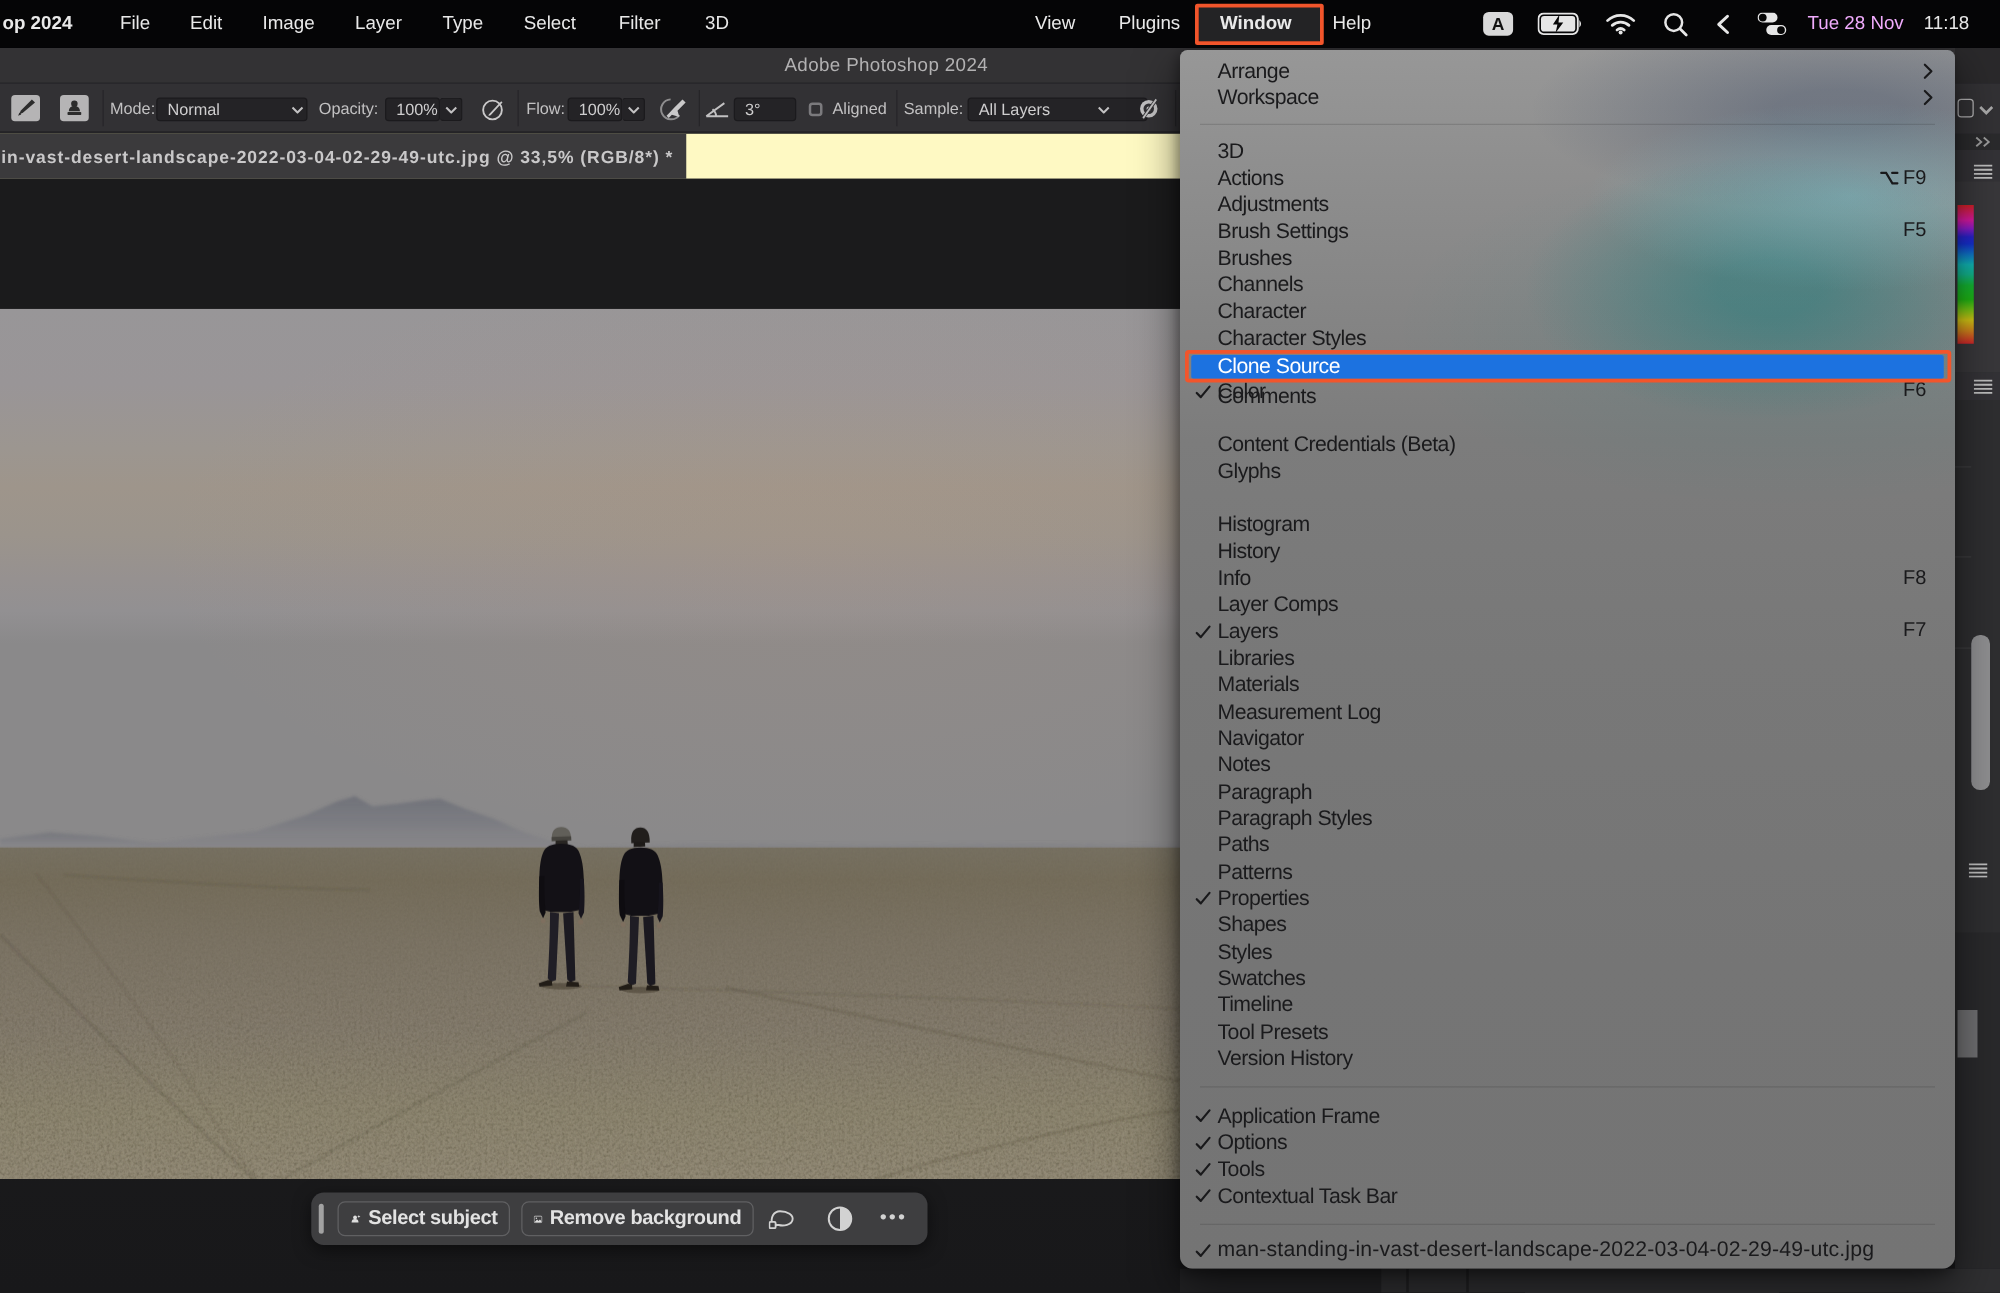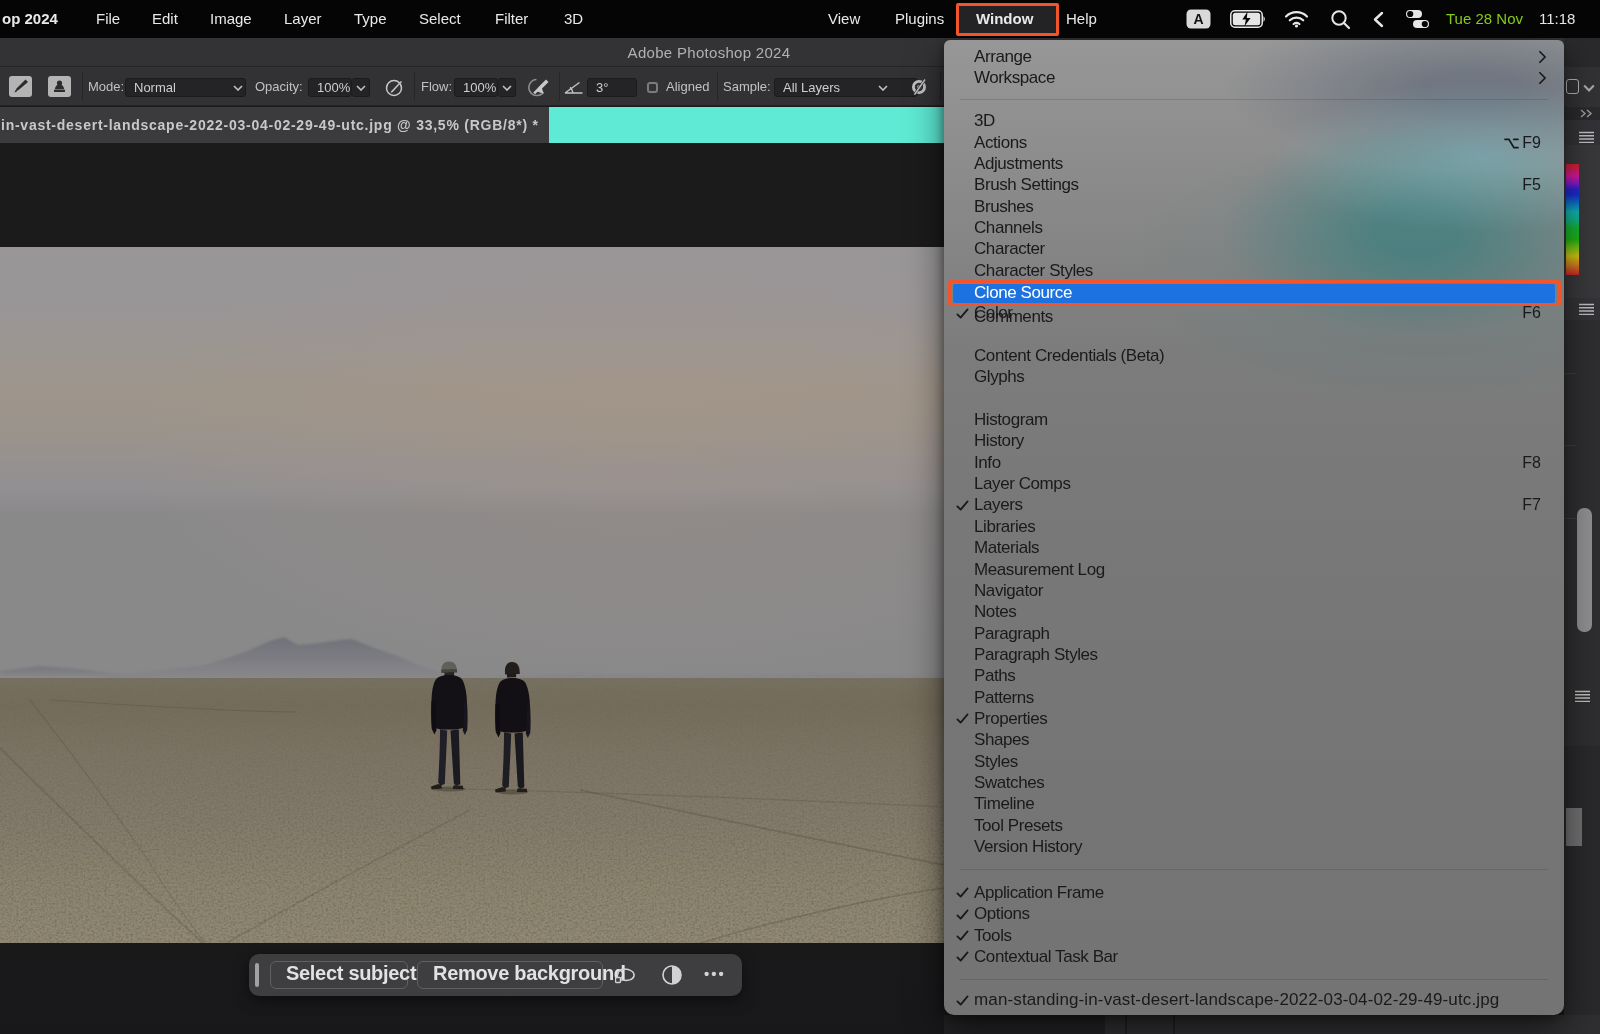--- a/index.html
+++ b/index.html
@@ -10,28 +10,28 @@
 
 #tbar{position:absolute;left:0;top:38px;width:1600px;height:29px;background:#333234;border-bottom:1px solid #252427}
 #tbar .tt{position:absolute;left:0;right:182px;text-align:center;line-height:29px;color:#b2b1b2;font-size:15px;letter-spacing:0.3px}
 
 #obar{position:absolute;left:0;top:67px;width:1600px;height:39px;background:#323134;border-bottom:1px solid #232225;color:#c2c1c2;font-size:13px}
 #obar .lab{position:absolute;top:0;height:39px;line-height:39px}
 .inp{position:absolute;top:11px;height:19px;background:#242326;border:1px solid #1b1a1d;border-radius:3px;color:#cfcecf;font-size:13px;line-height:17px;padding-left:8px}
 .vsep{position:absolute;top:5px;height:29px;width:1px;background:#262528}
 .chev{position:absolute;width:10px;height:6px}
 
-#dbar{position:absolute;left:0;top:107px;width:1600px;height:36px;background:#5eead4}
+#dbar{position:absolute;left:0;top:107px;width:1600px;height:36px;background:#fef9c3}
 #dtab{position:absolute;left:0;top:0;width:549px;height:36px;background:#3b3a3c;color:#c9c8c9;font-size:14px;letter-spacing:0.75px;font-weight:bold;line-height:36px;padding-left:1px;white-space:nowrap;overflow:hidden}
 
 #canv{position:absolute;left:0;top:143px;width:1600px;height:891px;background:linear-gradient(180deg,#1b1b1c 0%,#1b1b1c 72%,#18181a 100%)}
 #photo{position:absolute;left:0;top:104px;width:944px;height:696px}
 
 #ctb{position:absolute;left:249px;top:954px;width:493px;height:42px;background:#3e3e40;border-radius:10px;box-shadow:0 4px 14px rgba(0,0,0,.5);z-index:3}
-#ctb .btn{position:absolute;top:7px;height:28px;border:1px solid #606062;border-radius:6px;color:#e2e2e2;font-size:20px;font-weight:bold;letter-spacing:-0.3px;display:flex;align-items:flex-start;gap:6px;padding:0 9px;white-space:nowrap}
+#ctb .btn{position:absolute;top:7px;height:28px;border:1px solid #606062;border-radius:6px;color:#e2e2e2;font-size:16px;font-weight:bold;letter-spacing:-0.3px;display:flex;align-items:center;gap:6px;padding:0 9px;white-space:nowrap}
 
 #rstrip{position:absolute;left:1564px;top:38px;width:36px;height:996px;background:#2e2e30}
 
 #menu{position:absolute;left:944px;top:40px;width:620px;height:975px;border-radius:6px 6px 10px 10px;
  background:
   radial-gradient(210px 75px at 86.5% 12%, rgba(125,195,205,0.45), rgba(125,195,205,0) 100%),
   radial-gradient(230px 125px at 76% 19.5%, rgba(0,120,120,0.35) 18%, rgba(0,120,120,0) 85%),
   radial-gradient(330px 150px at 78% 23%, rgba(0,125,125,0.13), rgba(0,125,125,0) 95%),
   radial-gradient(260px 85px at 85% 5%, rgba(35,55,90,0.30) 20%, rgba(35,55,90,0) 95%),
   linear-gradient(180deg,#979797 0%,#8a8a8a 15%,#7c7c7c 32%,#787878 50%,#757575 75%,#747474 100%);
@@ -91,21 +91,21 @@
       <path d="M10 2 L3 8.5 L10 15" fill="none" stroke="#e6e6e6" stroke-width="2.4" stroke-linecap="round" stroke-linejoin="round"></path>
     </svg>
   <svg class="abs" style="left:1406px;top:10px" width="25" height="18" viewBox="0 0 25 18">
       <g fill="#e6e6e6">
         <rect x="0" y="0" width="16" height="8" rx="4"></rect>
         <circle cx="4.2" cy="4" r="3.1" fill="#060606"></circle>
         <rect x="7" y="10" width="16" height="8" rx="4"></rect>
         <circle cx="18.8" cy="14" r="3.1" fill="#060606"></circle>
       </g>
     </svg>
-  <span class="mi" style="left:1446px;color:#84cc16">Tue 28 Nov</span>
+  <span class="mi" style="left:1446px;color:#f0abfc">Tue 28 Nov</span>
   <span class="mi" style="left:1539px;color:#e6e6e6">11:18</span>
 </div>
 
 <div id="tbar">
     <div class="tt">Adobe Photoshop 2024</div>
   </div>
 
 <div id="obar">
   <div style="position:absolute;left:9px;top:9px;width:23px;height:21px;background:#b5b4b5;border-radius:3px"></div>
   <svg class="abs" style="left:9px;top:9px" width="23" height="21" viewBox="0 0 23 21">

